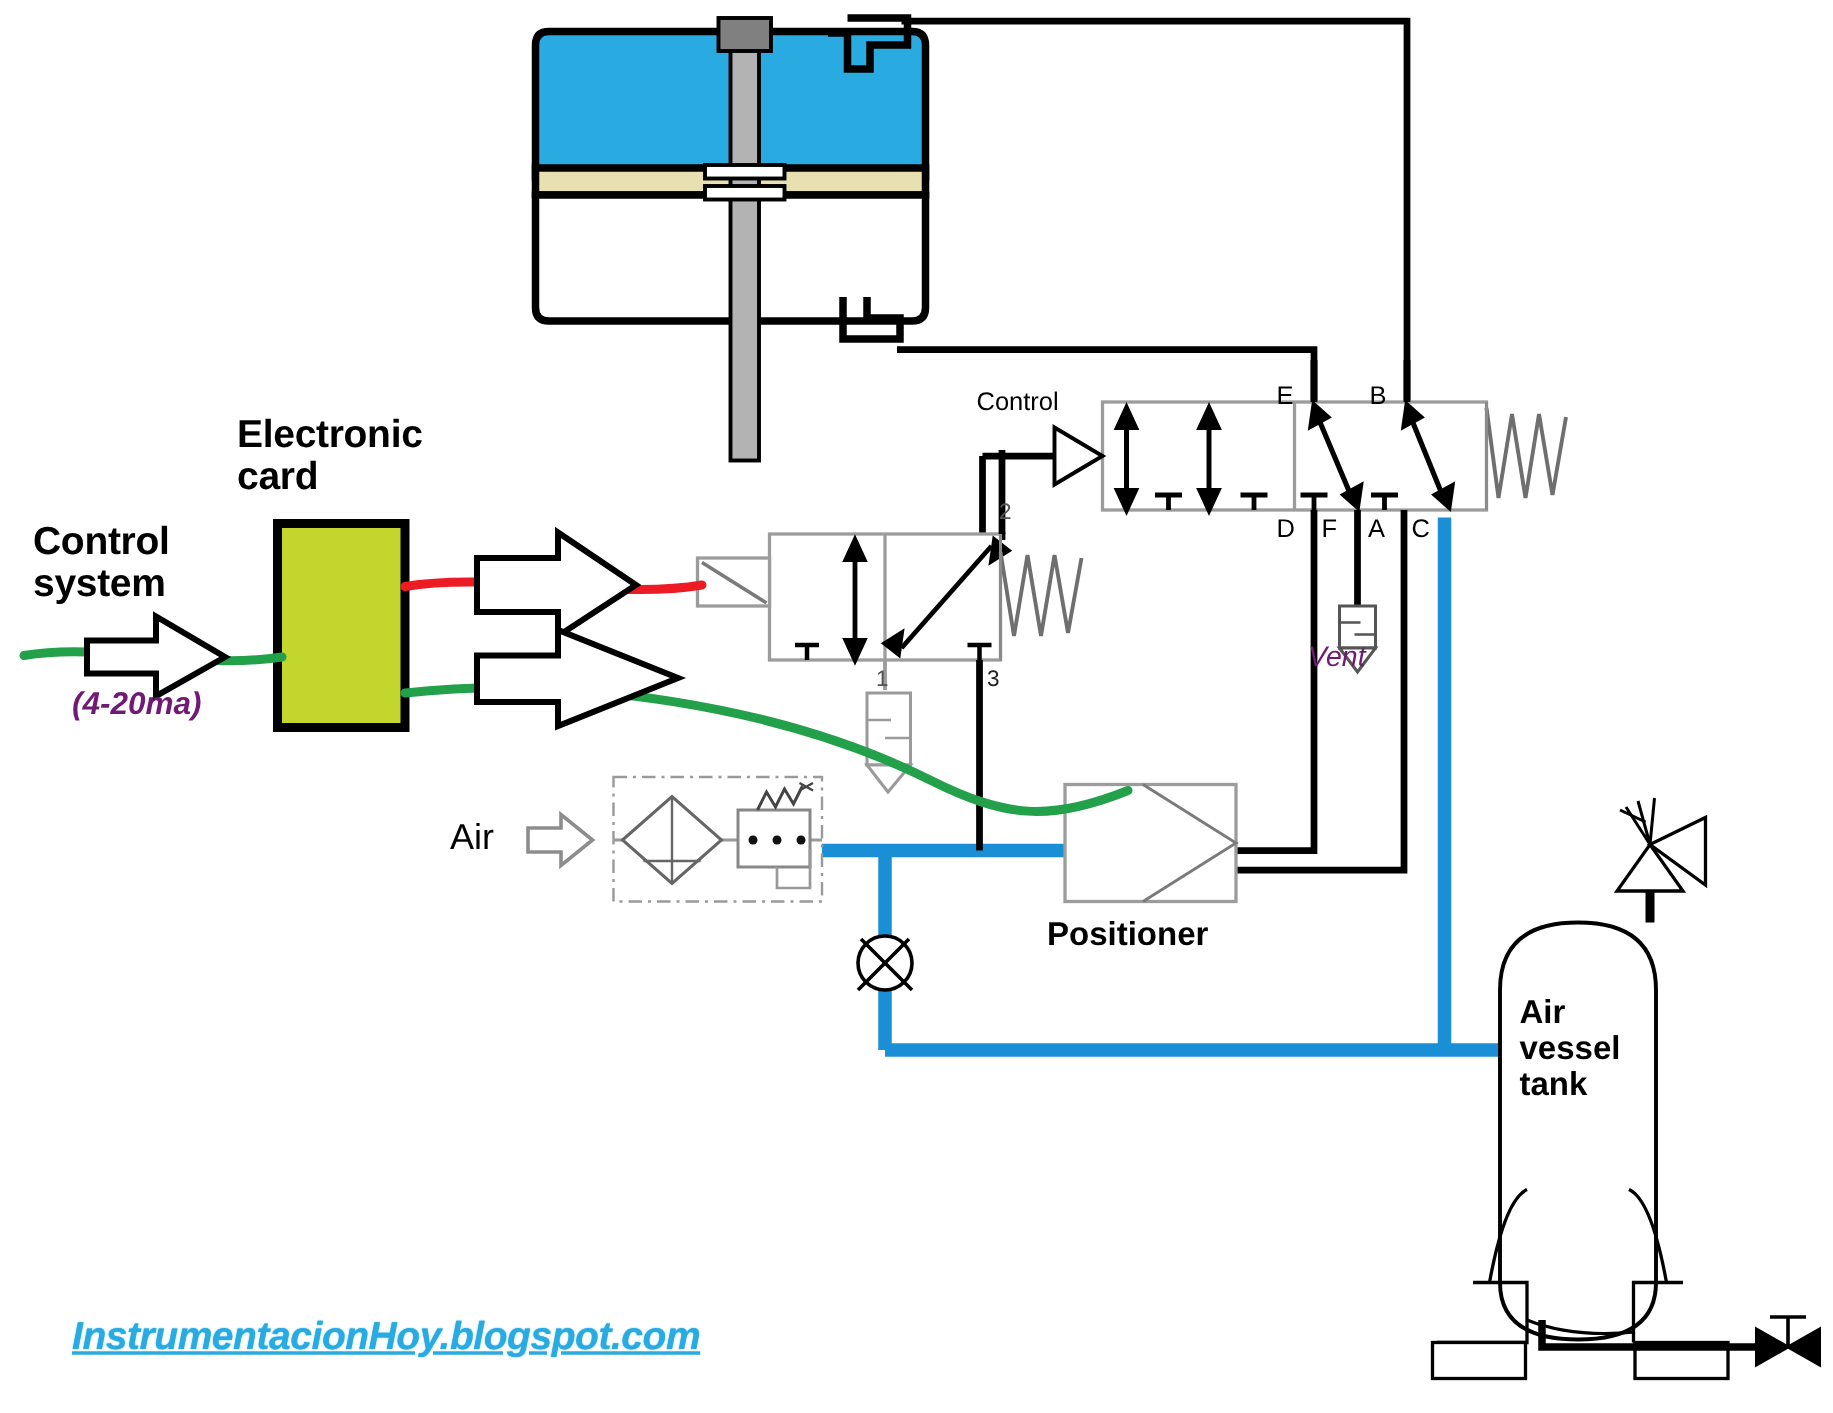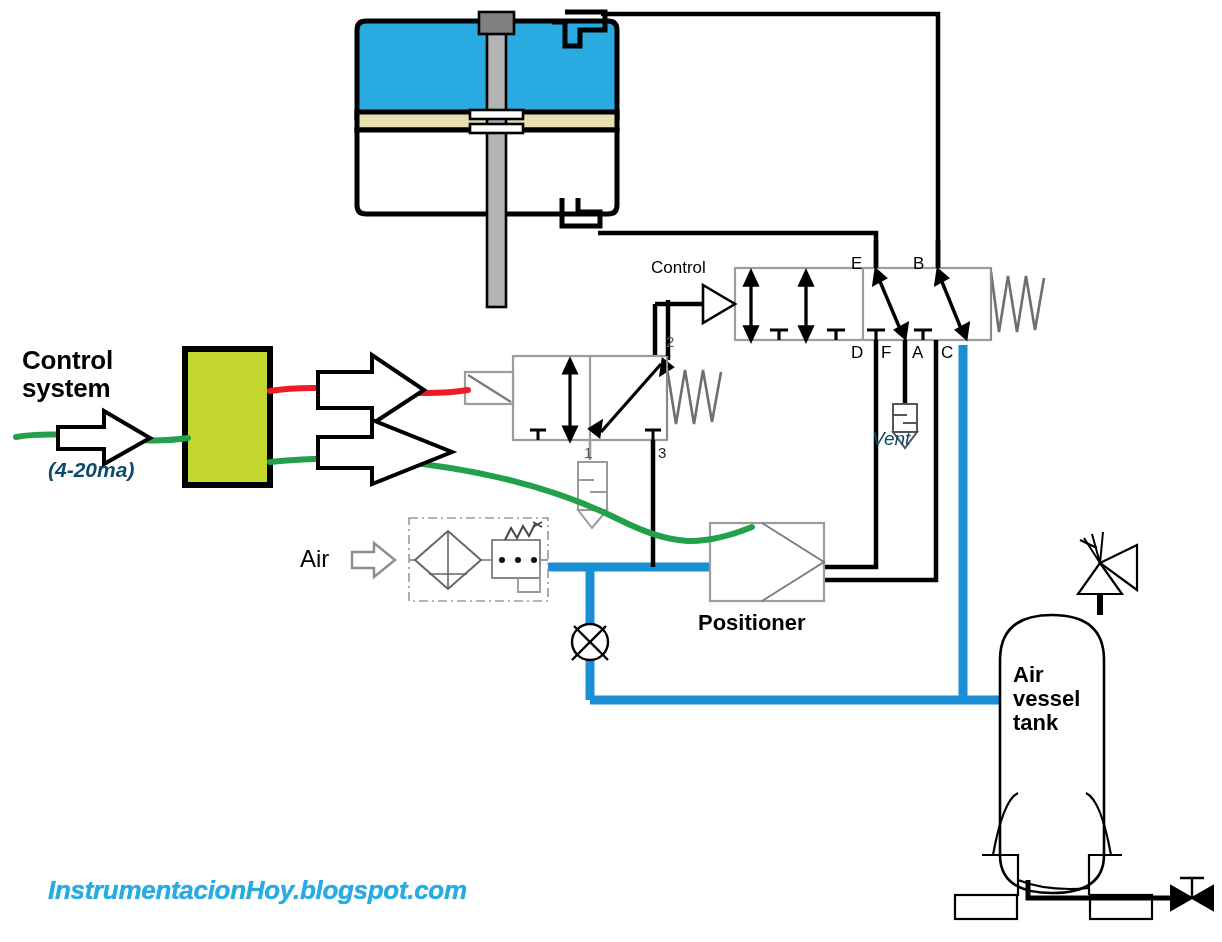--- a/index.html
+++ b/index.html
@@ -2,27 +2,27 @@
 <html><head>
 <meta charset="utf-8">
 <style>
   html,body{margin:0;padding:0;background:#ffffff;}
   body{font-family:"Liberation Sans",sans-serif;}
   #stage{position:relative;width:1222px;height:942px;background:#fff;overflow:hidden;}
   #stage svg{position:absolute;left:0;top:0;}
   .lbl{position:absolute;white-space:pre;line-height:1.08;}
   .lbl-bold{font-weight:bold;color:#000;}
   .lbl-plain{color:#000;}
-  .lbl-ital{font-style:italic;color:#0c4a6e;}
+  .lbl-ital{font-style:italic;color:#701a75;}
   .title-big{font-size:26px;font-weight:bold;letter-spacing:-.2px;}
   .title-mid{font-size:22px;font-weight:bold;}
   .small-cap{font-size:17px;}
   .port-lbl{font-size:17px;}
   .wm{font-size:26px;font-weight:bold;font-style:italic;color:#29abe2;letter-spacing:-.3px;
-      text-shadow:0 0 1px #29abe2;}
+      text-shadow:0 0 1px #29abe2;text-decoration:underline;}
 </style>
 </head>
 <body>
 
 <div id="stage">
 
   <svg width="1222" height="942" viewBox="0 0 1222 942">
 
     <g>
 
@@ -253,20 +253,22 @@
     </g>
 
     <g>
       <path d="M1171 886 L1171 910 L1192 898 Z" fill="#000" stroke="#000" stroke-width="2"></path>
       <path d="M1213 886 L1213 910 L1192 898 Z" fill="#000" stroke="#000" stroke-width="2"></path>
       <path d="M1192 898 V878 M1180 878 H1204" stroke="#000" stroke-width="2.4"></path>
     </g>
 
   </svg>
 
+  <div class="lbl lbl-bold title-big" style="left:158px;top:275px;">Electronic
+card</div>
 
   <div class="lbl lbl-bold title-big" style="left:22px;top:346px;">Control
 system</div>
 
   <div class="lbl lbl-bold lbl-ital" style="left:48px;top:459px;font-size:21px;">(4-20ma)</div>
 
   <div class="lbl lbl-plain" style="left:300px;top:546px;font-size:24px;">Air</div>
 
   <div class="lbl lbl-plain small-cap" style="left:651px;top:259px;">Control</div>
 

